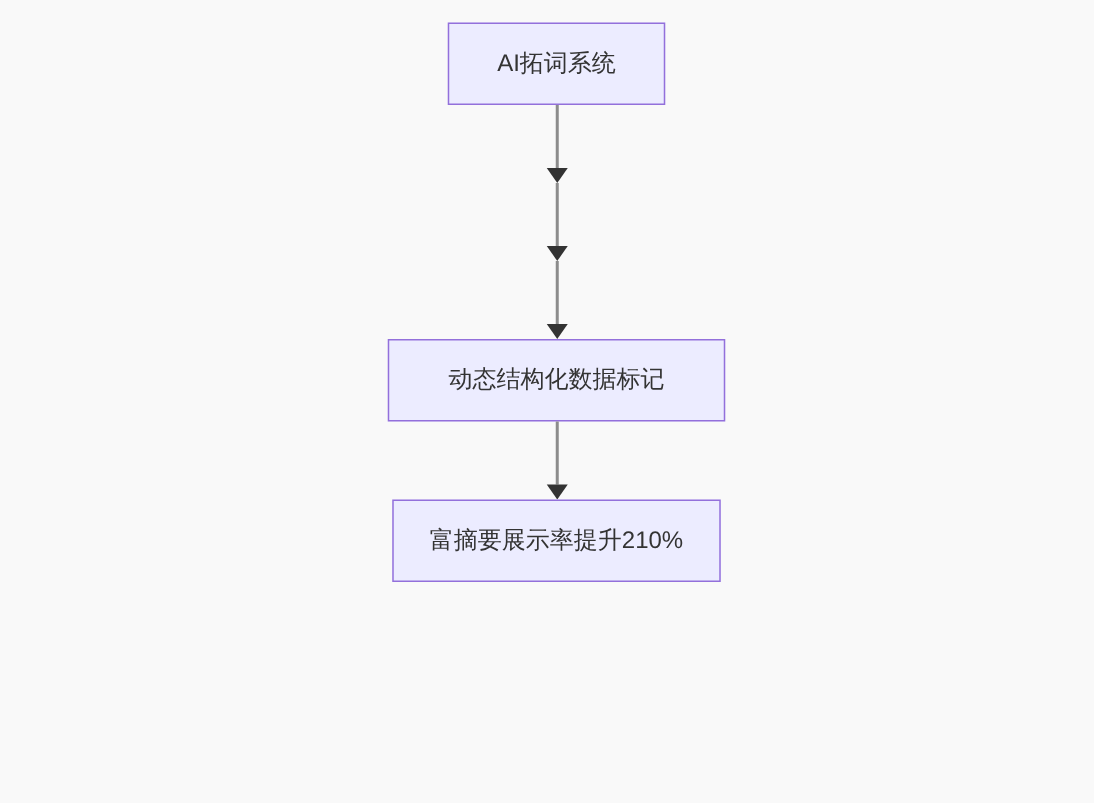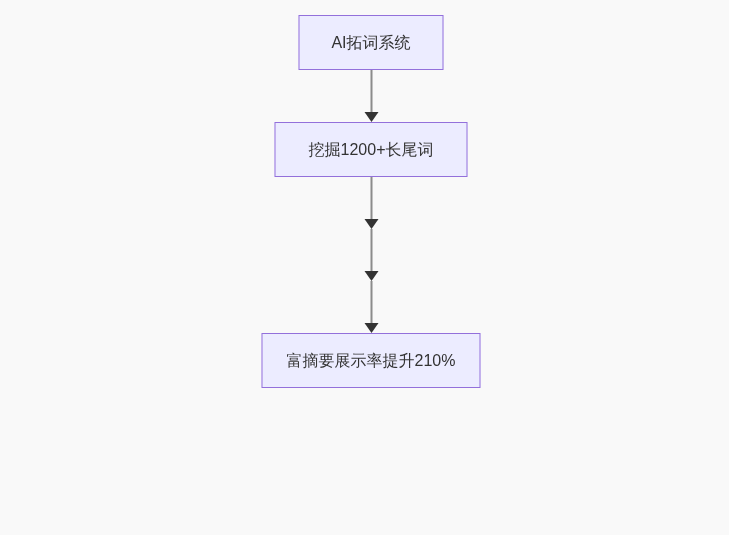--- a/index.html
+++ b/index.html
@@ -77,35 +77,35 @@
 
     <div class="node">
       <span>AI拓词系统</span>
     </div>
 
     <div class="arrow">
       <div class="line"></div>
       <div class="head"></div>
     </div>
 
-    <div class="node">
-      <span>挖掘1200+长尾词</span>
-    </div>
 
     <div class="arrow">
       <div class="line"></div>
       <div class="head"></div>
     </div>
 
 
     <div class="arrow">
       <div class="line"></div>
       <div class="head"></div>
     </div>
 
+    <div class="node">
+      <span>动态结构化数据标记</span>
+    </div>
 
     <div class="arrow">
       <div class="line"></div>
       <div class="head"></div>
     </div>
 
     <div class="node">
       <span>富摘要展示率提升210%</span>
     </div>
 

